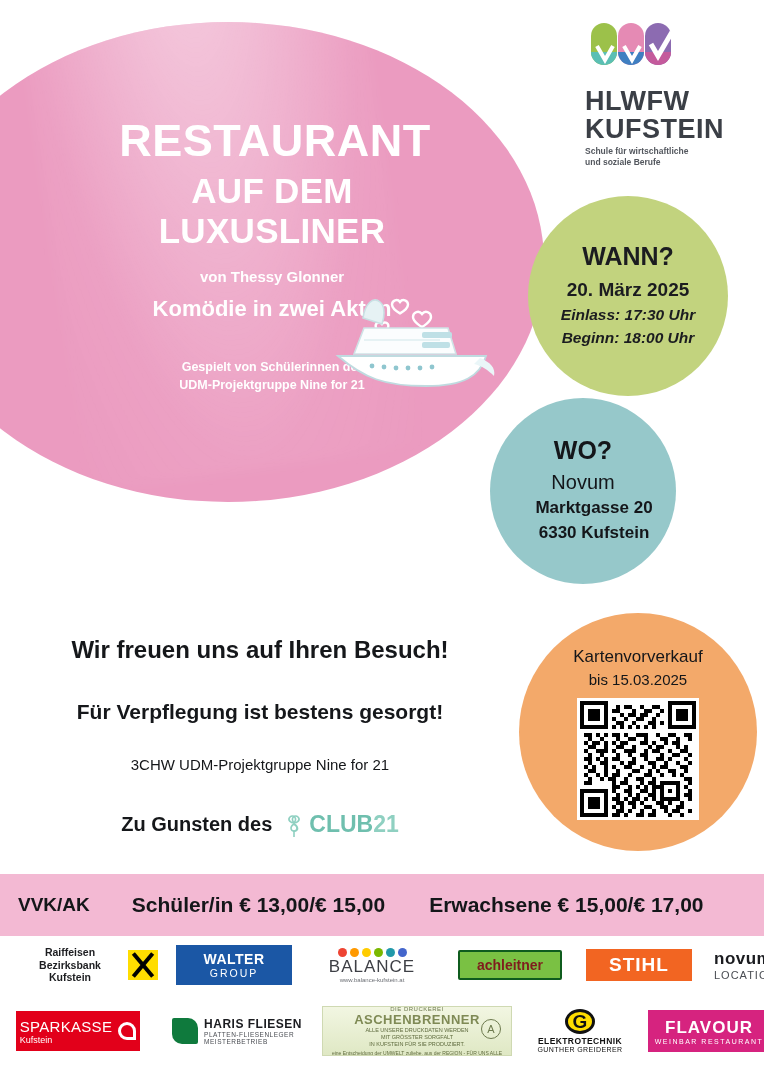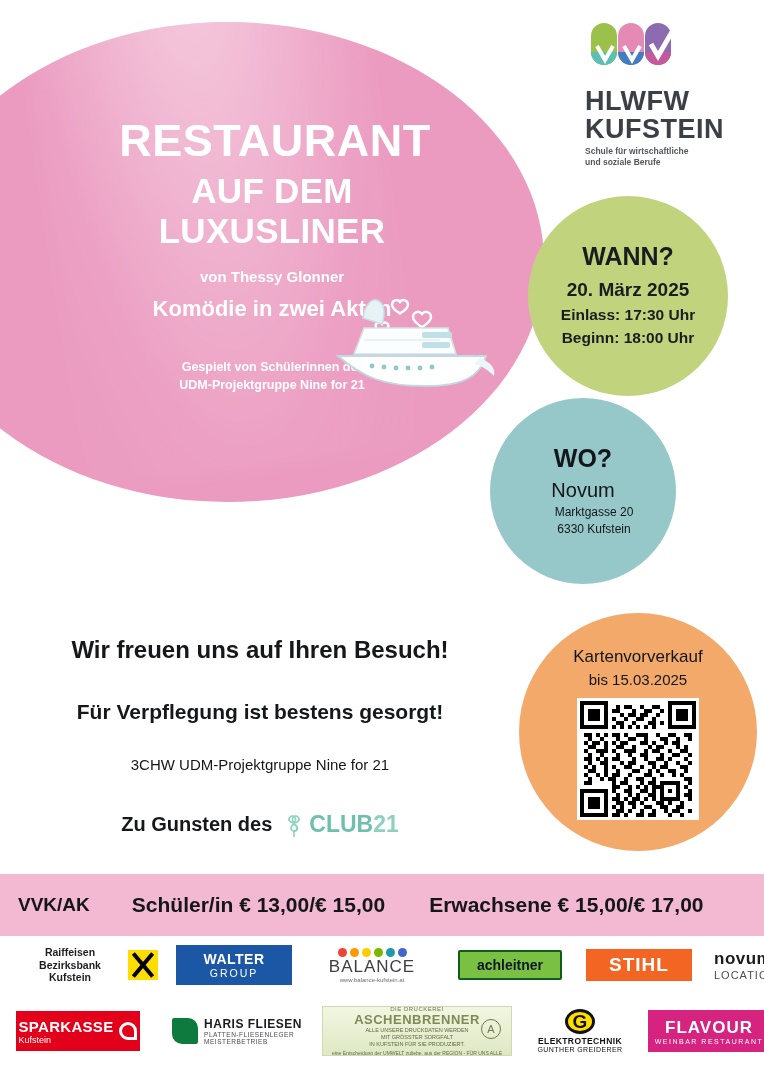--- a/index.html
+++ b/index.html
@@ -108,37 +108,37 @@
     background: #c2d37e;
     display: flex; flex-direction: column;
     align-items: center; justify-content: center;
     text-align: center;
     color: #1b1c20;
   }
   .green-circle .h {
     font-size: 25px; font-weight: bold; margin-bottom: 6px;
   }
   .green-circle .d1 { font-size: 19px; font-weight: bold; line-height: 1.35; }
-  .green-circle .d2 { font-size: 15.5px; font-weight: bold; line-height: 1.5; }
+  .green-circle .d2 { font-size: 15.5px; font-weight: bold; line-height: 1.5; font-style: italic; }
 
   
   .teal-circle {
     position: absolute;
     left: 490px; top: 398px;
     width: 186px; height: 186px;
     border-radius: 50%;
     background: #96c8ca;
     display: flex; flex-direction: column;
     align-items: center; justify-content: center;
     text-align: center;
     color: #14161a;
   }
   .teal-circle .h { font-size: 25px; font-weight: bold; margin-bottom: 3px; }
   .teal-circle .d1 { font-size: 20px; line-height: 1.4; }
-  .teal-circle .d2 { font-size: 12px; font-weight: normal; line-height: 1.45; margin-left: 22px; }
+  .teal-circle .d2 { font-size: 17px; font-weight: bold; line-height: 1.45; margin-left: 22px; }
 
   
   .orange-circle {
     position: absolute;
     left: 519px; top: 613px;
     width: 238px; height: 238px;
     border-radius: 50%;
     background: #f3a96a;
     display: flex; flex-direction: column;
     align-items: center;
@@ -224,32 +224,32 @@
   .walter .w2 { font-size: 10.5px; letter-spacing: 2px; }
 
   .balance { width: 120px; height: 42px; background:#fff; display:flex; flex-direction:column; align-items:center;}
   .balance .dots { display:flex; gap:3px; }
   .balance .dots i { width:9px; height:9px; border-radius:50%; display:block;}
   .balance .b1 { font-size: 17px; color:#3d3f45; letter-spacing: 1px; font-weight:300;text-align:right;}
   .balance .b2 { font-size: 6px; color:#6c6f75; }
 
   .achleitner { width: 104px; height: 30px; background:#7ac143; border:2px solid #0f5c1e;
     display:flex; align-items:center; justify-content:center; border-radius:2px;}
-  .achleitner span { font-size: 14px; font-weight:bold; color:#0f172a; }
+  .achleitner span { font-size: 14px; font-weight:bold; color:#7f1d1d; }
 
   .stihl { width: 106px; height: 32px; background:#f26522; display:flex;align-items:center;justify-content:center;}
   .stihl span { font-size:19px; font-weight:bold; color:#fff; letter-spacing:1px;}
 
   .novum { width: 108px; height: 40px; display:flex;flex-direction:column;align-items:flex-start;justify-content:center;}
   .novum .n1 { font-size:17px; font-weight:bold; color:#1b1c20; letter-spacing:.5px;}
   .novum .n2 { font-size:11px; color:#4a4d53; letter-spacing:1px;}
 
   .sparkasse { width: 124px; height: 40px; background:#e2001a; color:#fff;
     display:flex;align-items:center;justify-content:center;gap:6px;}
-  .sparkasse .s1 { font-size:15px; font-weight:bold; letter-spacing:.3px;}
+  .sparkasse .s1 { font-size:15px; font-weight:normal; letter-spacing:.3px;}
   .sparkasse .s2 { font-size:9px; }
   .sparkasse .mark { width:18px;height:18px;position:relative;}
   .sparkasse .mark:before{content:"";position:absolute;inset:0;border:3px solid #fff;border-radius:50% 50% 0 50%;}
 
   .haris { width: 150px; height: 42px; display:flex; align-items:center; gap:6px;}
   .haris .leaf { width:26px;height:26px;background:#0f7a3d;border-radius:2px 10px 2px 10px;}
   .haris .ht1{font-size:12px;font-weight:bold;color:#1b1c20;letter-spacing:.5px;}
   .haris .ht2{font-size:6.5px;color:#4a4d53;letter-spacing:.5px;}
   .haris .ht3{font-size:6.5px;color:#4a4d53;letter-spacing:.5px;}
 

